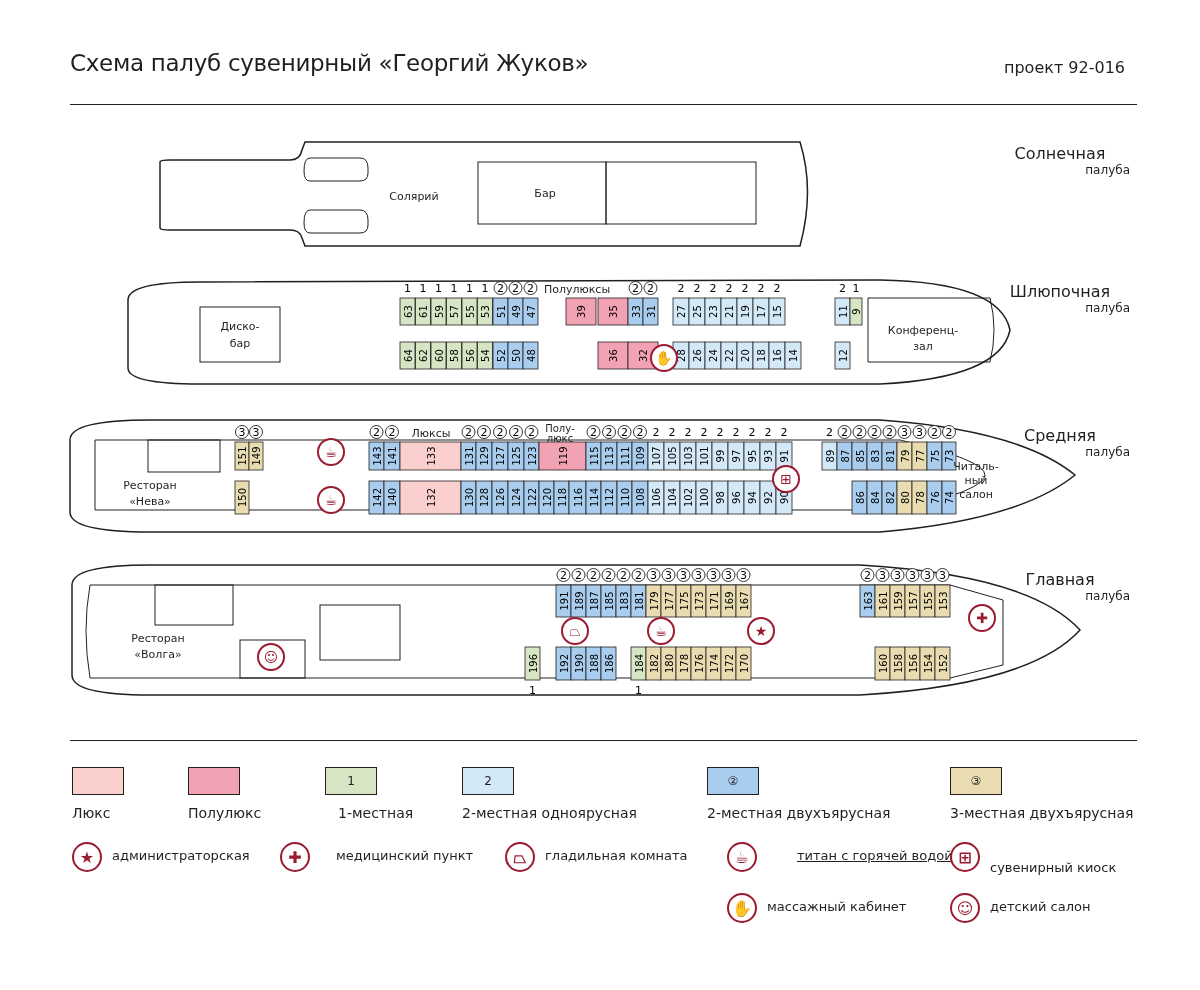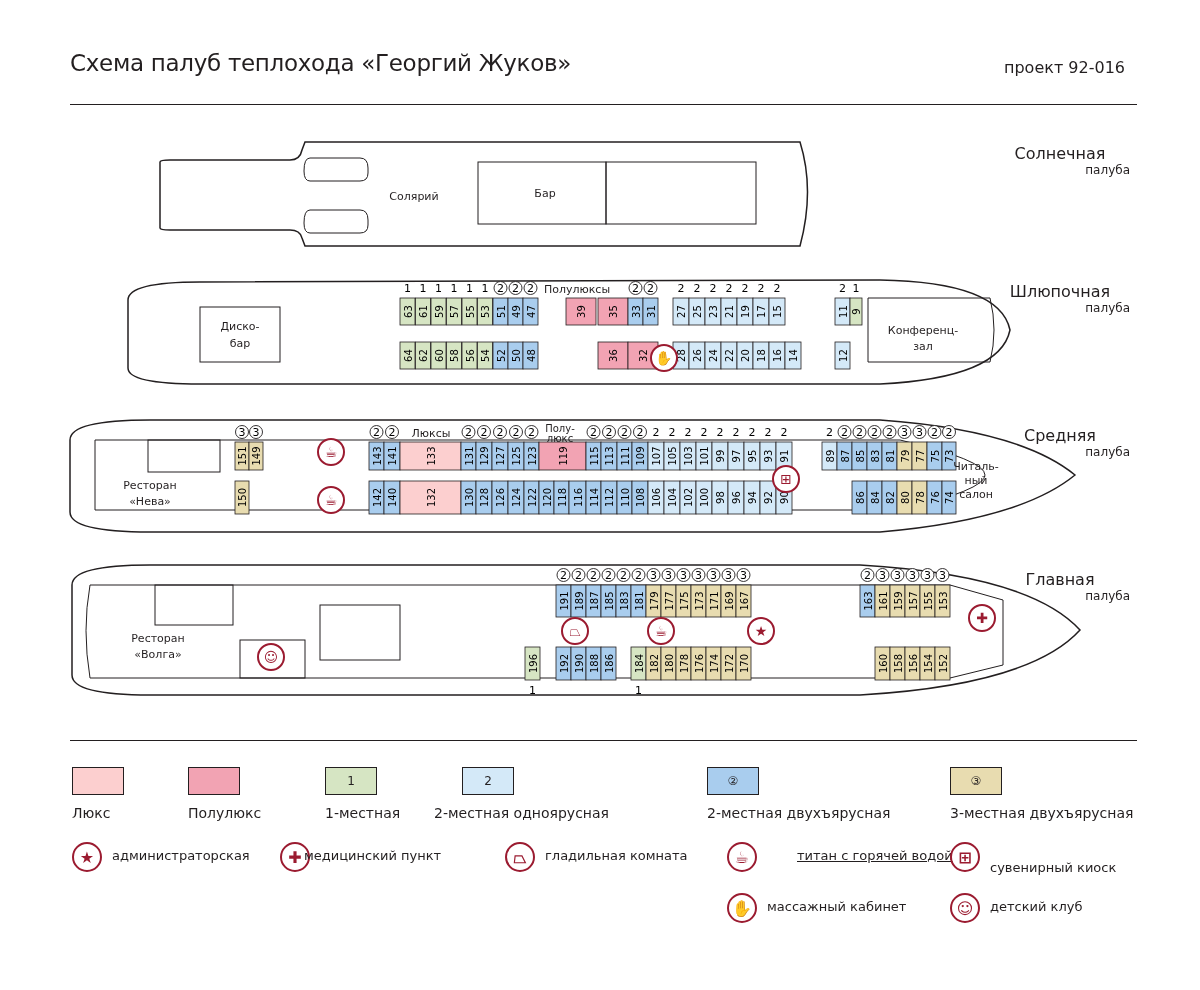--- a/index.html
+++ b/index.html
@@ -12,21 +12,21 @@
   .deck-name .p{font-size:12px;display:block;}
   svg{position:absolute;left:0;top:0;}
   .legend-swatch{position:absolute;width:52px;height:28px;border:1px solid #231f20;box-sizing:border-box;display:flex;align-items:center;justify-content:center;font-size:12px;}
   .legend-label{position:absolute;font-size:14px;}
   .legend-icon{position:absolute;width:30px;height:30px;border:2px solid #9b1b30;border-radius:50%;box-sizing:border-box;display:flex;align-items:center;justify-content:center;color:#9b1b30;font-size:16px;font-weight:bold;}
   .legend-icon-label{position:absolute;font-size:13px;}
 </style>
 </head>
 <body>
 
-<div class="title">Схема палуб теплохода «Георгий Жуков»</div>
+<div class="title">Схема палуб сувенирный «Георгий Жуков»</div>
 <div class="project">проект 92-016</div>
 <div class="hr" style="left:70px;top:104px;width:1067px;"></div>
 <div class="hr" style="left:70px;top:740px;width:1067px;"></div>
 
 <div class="deck-name" style="left:990px;top:144px;">
     <span class="n">Солнечная</span>
     <span class="p">палуба</span>
   </div>
 <div class="deck-name" style="left:990px;top:282px;">
     <span class="n">Шлюпочная</span>
@@ -819,34 +819,34 @@
     <text x="158" y="658">«Волга»</text>
   </g>
 </svg>
 
 <div id="legend">
     <div class="legend-swatch" style="left: 72px; top: 767px; background: rgb(252, 207, 207);"></div>
     <div class="legend-label" style="left: 72px; top: 805px;">Люкс</div>
     <div class="legend-swatch" style="left: 188px; top: 767px; background: rgb(242, 163, 179);"></div>
     <div class="legend-label" style="left: 188px; top: 805px;">Полулюкс</div>
     <div class="legend-swatch" style="left: 325px; top: 767px; background: rgb(214, 229, 195);">1</div>
-    <div class="legend-label" style="left: 325px; top: 805px; text-align: center;">1-местная</div>
+    <div class="legend-label" style="left: 338px; top: 805px; text-align: center;">1-местная</div>
     <div class="legend-swatch" style="left: 462px; top: 767px; background: rgb(212, 233, 248);">2</div>
-    <div class="legend-label" style="left: 434px; top: 805px;">2-местная одноярусная</div>
+    <div class="legend-label" style="left: 462px; top: 805px;">2-местная одноярусная</div>
     <div class="legend-swatch" style="left: 707px; top: 767px; background: rgb(169, 205, 238);">②</div>
     <div class="legend-label" style="left: 707px; top: 805px;">2-местная двухъярусная</div>
     <div class="legend-swatch" style="left: 950px; top: 767px; background: rgb(232, 220, 176);">③</div>
     <div class="legend-label" style="left: 950px; top: 805px;">3-местная двухъярусная</div>
     <div class="legend-icon" style="left: 72px; top: 842px;">★</div>
     <div class="legend-icon-label" style="left: 112px; top: 848px;">администраторская</div>
     <div class="legend-icon" style="left: 280px; top: 842px;">✚</div>
-    <div class="legend-icon-label" style="left: 304px; top: 848px; text-align: center;">медицинский пункт</div>
+    <div class="legend-icon-label" style="left: 336px; top: 848px; text-align: center;">медицинский пункт</div>
     <div class="legend-icon" style="left: 505px; top: 842px;">⏢</div>
     <div class="legend-icon-label" style="left: 545px; top: 848px;">гладильная комната</div>
     <div class="legend-icon" style="left: 727px; top: 842px;">☕</div>
     <div class="legend-icon-label" style="left: 797px; top: 848px; text-decoration: underline;">титан с горячей водой</div>
     <div class="legend-icon" style="left: 950px; top: 842px;">⊞</div>
     <div class="legend-icon-label" style="left: 990px; top: 848px; margin-top: 12px;">сувенирный киоск</div>
     <div class="legend-icon" style="left: 727px; top: 893px;">✋</div>
     <div class="legend-icon-label" style="left: 767px; top: 899px;">массажный кабинет</div>
     <div class="legend-icon" style="left: 950px; top: 893px;">☺</div>
-    <div class="legend-icon-label" style="left: 990px; top: 899px;">детский клуб</div>
+    <div class="legend-icon-label" style="left: 990px; top: 899px;">детский салон</div>
   </div>
 
 </body></html>

